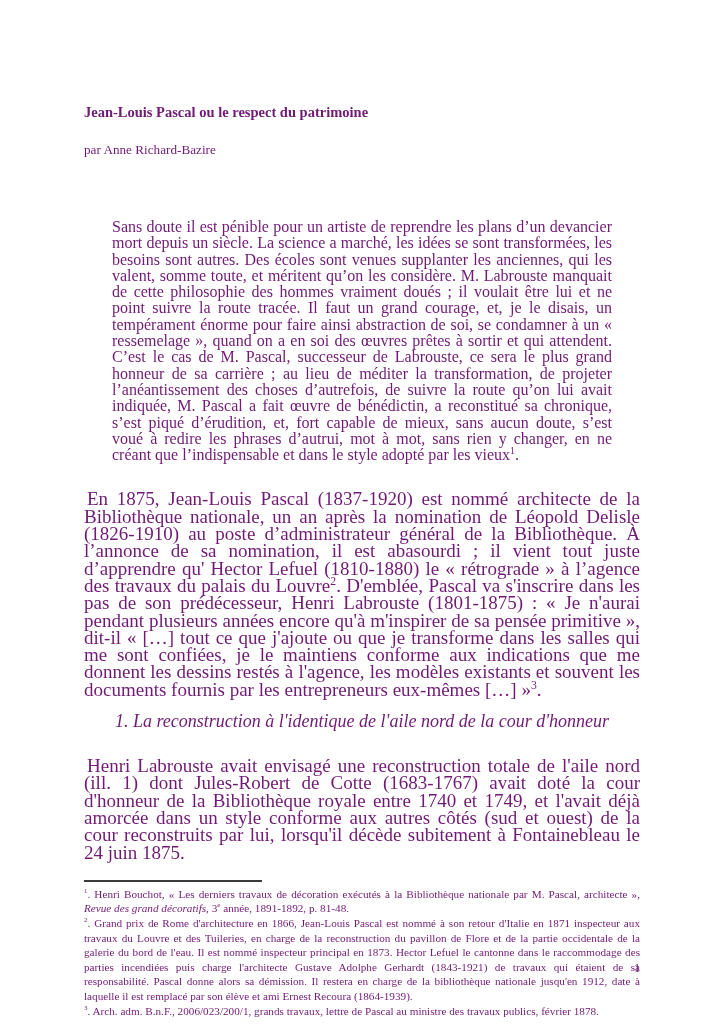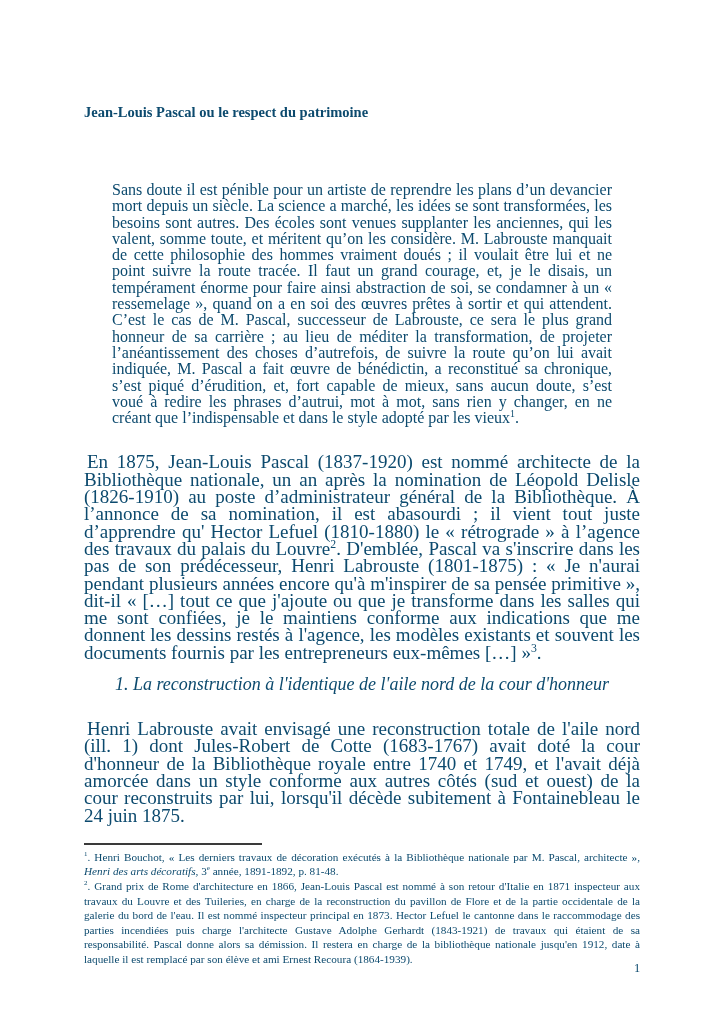--- a/index.html
+++ b/index.html
@@ -2,21 +2,21 @@
 <html><head>
 <meta charset="utf-8">
 <style>
   html, body { margin: 0; padding: 0; background: #e8e8e8; }
   .page {
     position: relative;
     width: 724px;
     height: 1024px;
     margin: 0 auto;
     background: #ffffff;
-    color: #0c4a6e;
+    color: #701a75;
     font-family: "Liberation Serif", "DejaVu Serif", serif;
     box-sizing: border-box;
     padding: 103px 84px 0 84px;
     overflow: hidden;
   }
   .doc-title {
     font-size: 14.5px;
     font-weight: bold;
     line-height: 18px;
     margin: 0;
@@ -73,31 +73,33 @@
     font-size: 12.5px;
   }
 </style>
 </head>
 <body>
 
 <div class="page">
 
   <h1 class="doc-title">Jean-Louis Pascal ou le respect du patrimoine</h1>
 
+  <p class="byline">par Anne Richard-Bazire</p>
 
   <p class="block-quote"><span>Sans doute il est pénible pour un artiste de reprendre les plans d’un devancier mort depuis un siècle. La science a marché, les idées se sont transformées, les besoins sont autres. Des écoles sont venues supplanter les anciennes, qui les valent, somme toute, et méritent qu’on les considère. M. Labrouste manquait de cette philosophie des hommes vraiment doués ; il voulait être lui et ne point suivre la route tracée. Il faut un grand courage, et, je le disais, un tempérament énorme pour faire ainsi abstraction de soi, se condamner à un « ressemelage », quand on a en soi des œuvres prêtes à sortir et qui attendent. C’est le cas de M. Pascal, successeur de Labrouste, ce sera le plus grand honneur de sa carrière ; au lieu de méditer la transformation, de projeter l’anéantissement des choses d’autrefois, de suivre la route qu’on lui avait indiquée, M. Pascal a fait œuvre de bénédictin, a reconstitué sa chronique, s’est piqué d’érudition, et, fort capable de mieux, sans aucun doute, s’est voué à redire les phrases d’autrui, mot à mot, sans rien y changer, en ne créant que l’indispensable et dans le style adopté par les vieux</span><sup class="note-ref">1</sup><span>.</span></p>
 
   <p class="body-para"><span>En 1875, Jean-Louis Pascal (1837-1920) est nommé architecte de la Bibliothèque nationale, un an après la nomination de Léopold Delisle (1826-1910) au poste d’administrateur général de la Bibliothèque. À l’annonce de sa nomination, il est abasourdi ; il vient tout juste d’apprendre qu' Hector Lefuel (1810-1880) le « rétrograde » à l’agence des travaux du palais du Louvre</span><sup class="note-ref">2</sup><span>. D'emblée, Pascal va s'inscrire dans les pas de son prédécesseur, Henri Labrouste (1801-1875) : « Je n'aurai pendant plusieurs années encore qu'à m'inspirer de sa pensée primitive », dit-il « […] tout ce que j'ajoute ou que je transforme dans les salles qui me sont confiées, je le maintiens conforme aux indications que me donnent les dessins restés à l'agence, les modèles existants et souvent les documents fournis par les entrepreneurs eux-mêmes […] »</span><sup class="note-ref">3</sup><span>.</span></p>
 
   <h2 class="section-heading">1. La reconstruction à l'identique de l'aile nord de la cour d'honneur</h2>
 
   <p class="body-para">Henri Labrouste avait envisagé une reconstruction totale de l'aile nord (ill. 1) dont Jules-Robert de Cotte (1683-1767) avait doté la cour d'honneur de la Bibliothèque royale entre 1740 et 1749, et l'avait déjà amorcée dans un style conforme aux autres côtés (sud et ouest) de la cour reconstruits par lui, lorsqu'il décède subitement à Fontainebleau le 24 juin 1875.</p>
 
   <hr class="footnote-rule">
 
   <div class="footnotes">
-    <p><sup class="note-ref">1</sup><span>. Henri Bouchot, « Les derniers travaux de décoration exécutés à la Bibliothèque nationale par M. Pascal, architecte », </span><em>Henri des arts décoratifs,</em><span> 3</span><sup class="note-ref">e</sup><span> année, 1891-1892, p. 81-48.</span></p>
+    <p><sup class="note-ref">1</sup><span>. Henri Bouchot, « Les derniers travaux de décoration exécutés à la Bibliothèque nationale par M. Pascal, architecte », </span><em>Revue des grand décoratifs,</em><span> 3</span><sup class="note-ref">e</sup><span> année, 1891-1892, p. 81-48.</span></p>
     <p><sup class="note-ref">2</sup><span>. Grand prix de Rome d'architecture en 1866, Jean-Louis Pascal est nommé à son retour d'Italie en 1871 inspecteur aux travaux du Louvre et des Tuileries, en charge de la reconstruction du pavillon de Flore et de la partie occidentale de la galerie du bord de l'eau. Il est nommé inspecteur principal en 1873. Hector Lefuel le cantonne dans le raccommodage des parties incendiées puis charge l'architecte Gustave Adolphe Gerhardt (1843-1921) de travaux qui étaient de sa responsabilité. Pascal donne alors sa démission. Il restera en charge de la bibliothèque nationale jusqu'en 1912, date à laquelle il est remplacé par son élève et ami Ernest Recoura (1864-1939).</span></p>
+    <p><sup class="note-ref">3</sup><span>. Arch. adm. B.n.F., 2006/023/200/1, grands travaux, lettre de Pascal au ministre des travaux publics, février 1878.</span></p>
   </div>
 
   <div class="page-number">1</div>
 
 </div>
 
 </body></html>

